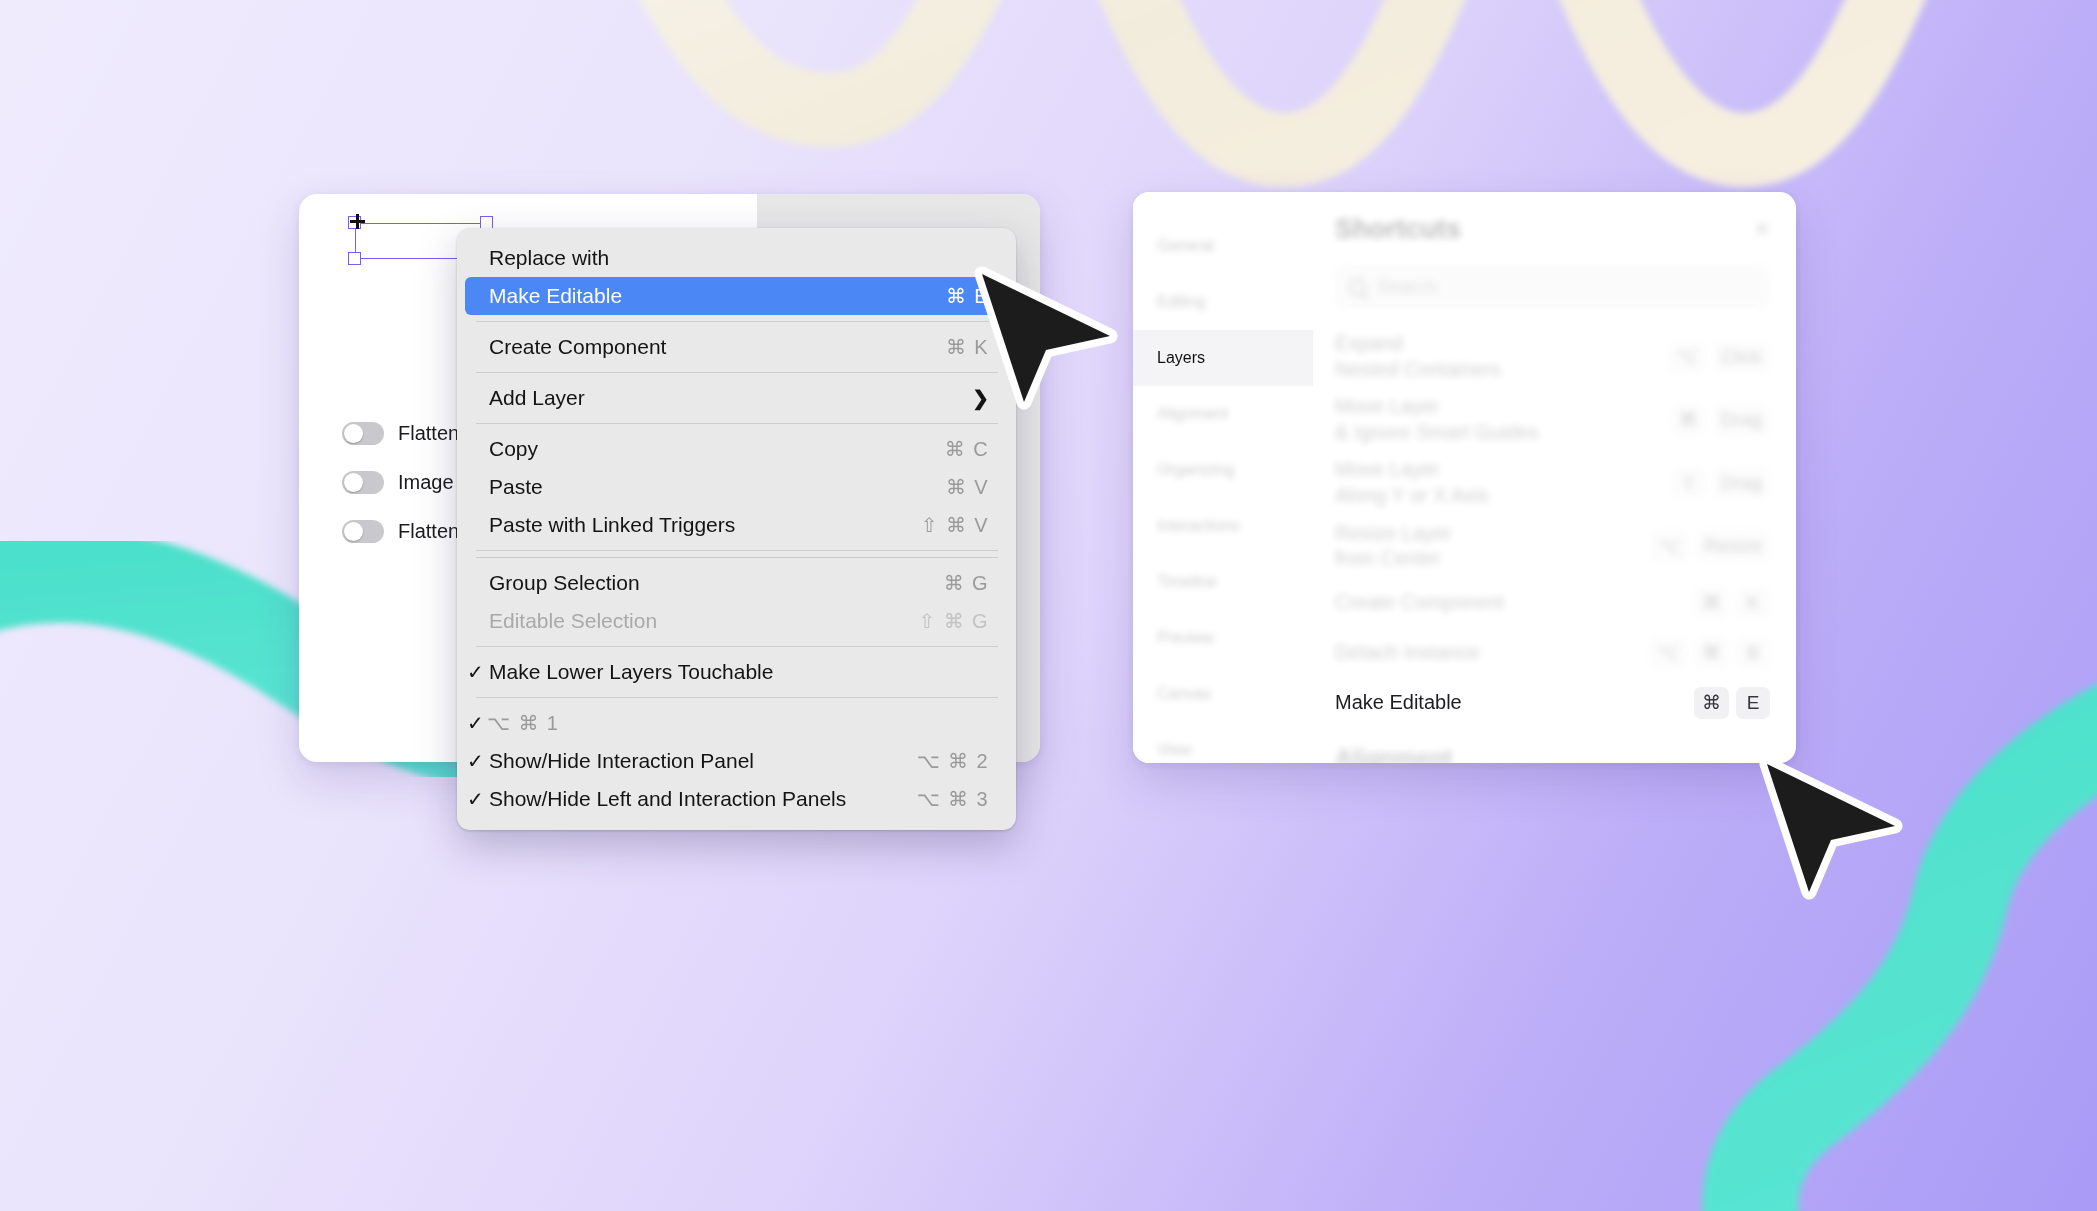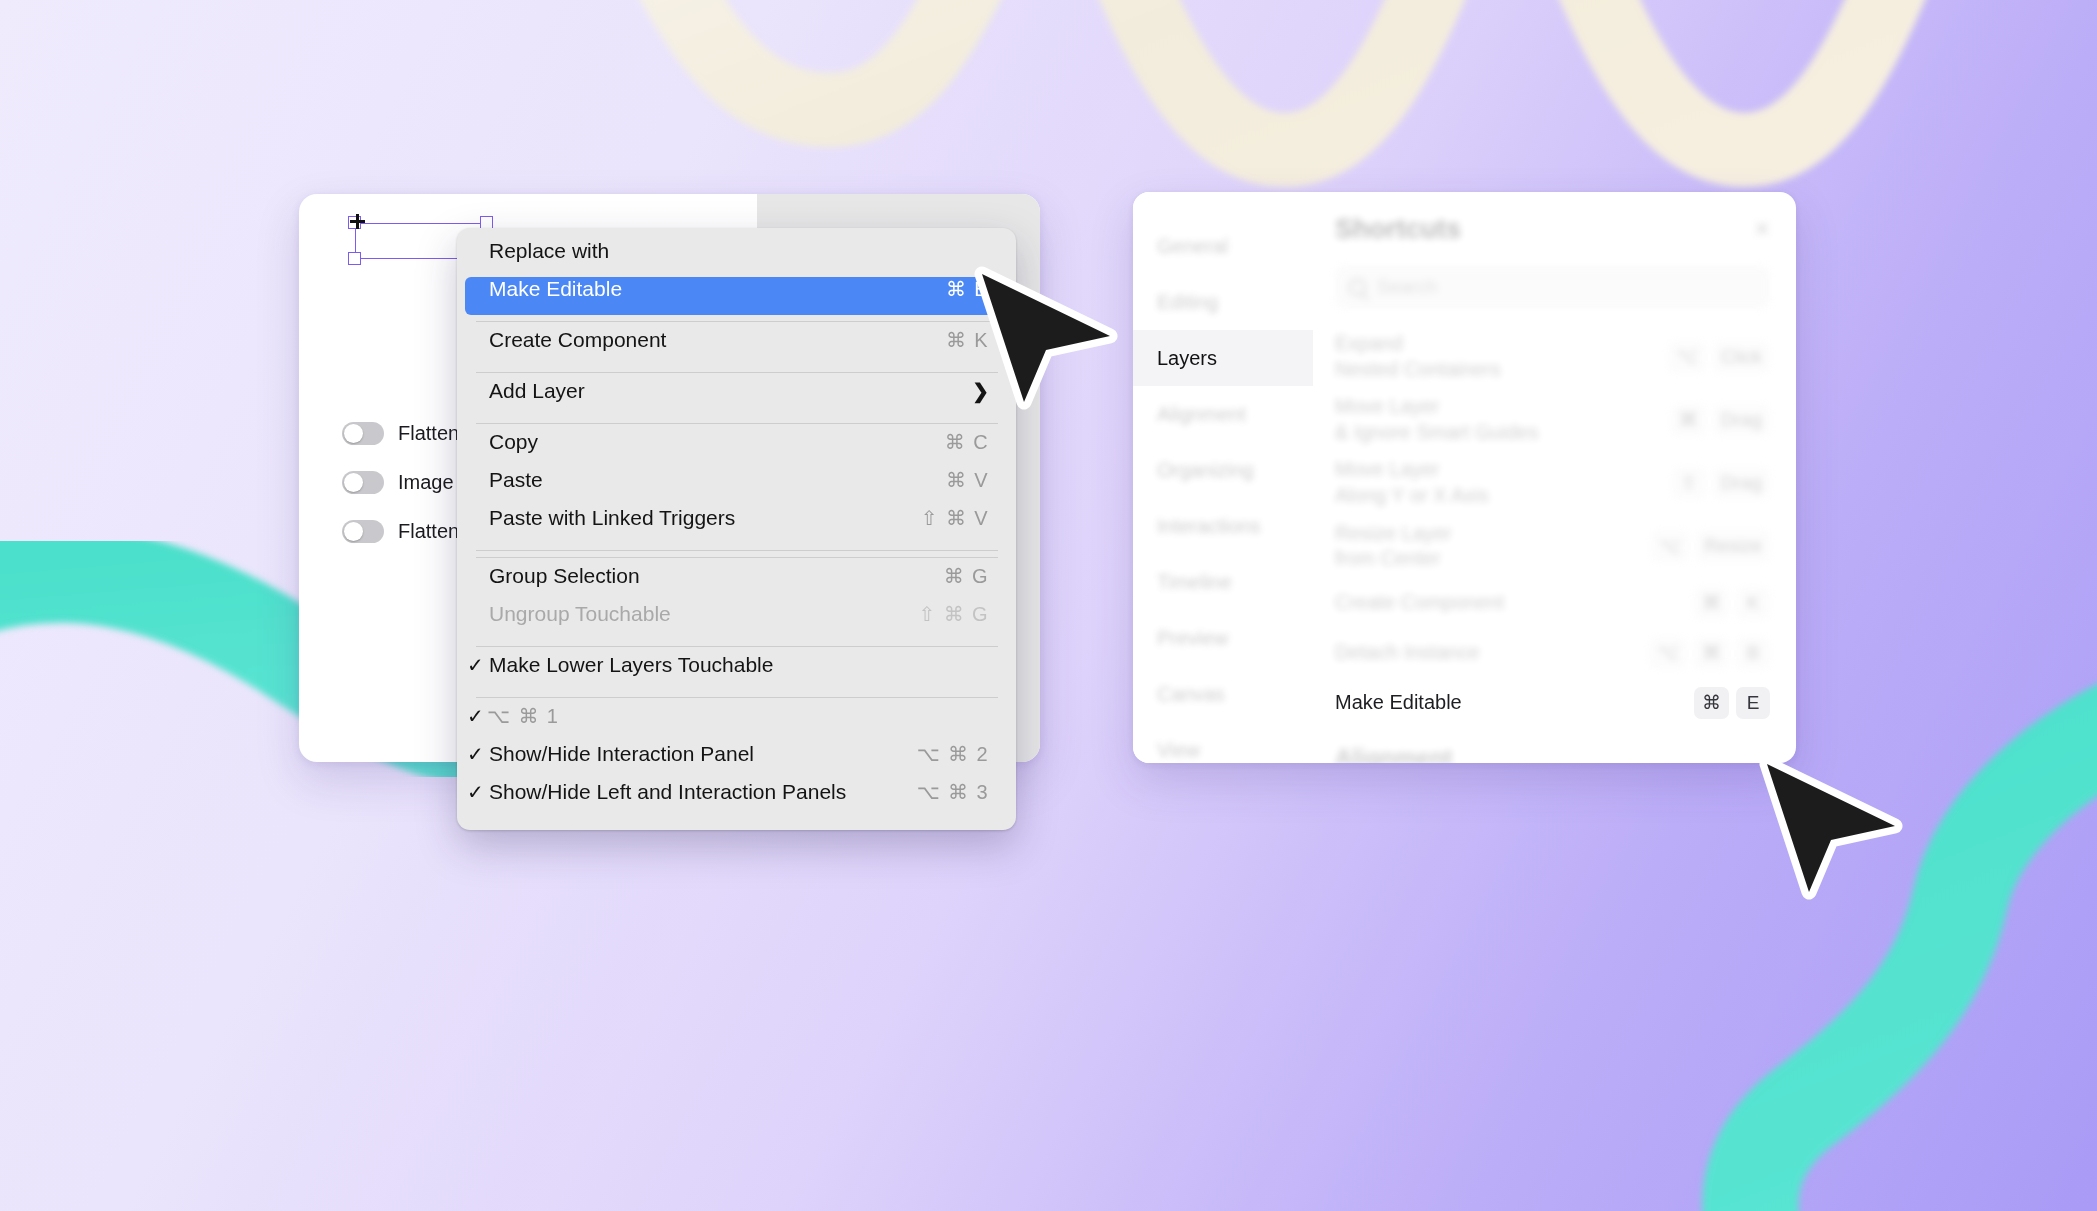--- a/index.html
+++ b/index.html
@@ -71,21 +71,21 @@
   #context-menu {
     position: absolute; left: 457px; top: 228px;
     width: 559px;
     background: #e9e9e9;
     border-radius: 13px;
     box-shadow: 0 16px 40px rgba(40,30,80,.26), 0 1px 3px rgba(0,0,0,.18);
     padding: 11px 0 12px 0;
     backdrop-filter: blur(12px);
   }
   .mi {
-    display: flex; align-items: flex-start;
+    display: flex; align-items: center;
     height: 38px;
     padding: 0 19px 0 0;
     margin: 0 8px;
     border-radius: 6px;
     font-size: 21px;
     color: #141414;
     white-space: nowrap;
   }
   .mi .check {
     width: 22px; flex: none; text-align: left;
@@ -119,21 +119,21 @@
     display: flex;
   }
   #sc-sidebar {
     width: 180px; flex: none;
     padding-top: 26px;
     background: #ffffff;
   }
   .sc-nav {
     height: 56px; display: flex; align-items: center;
     padding-left: 24px;
-    font-size: 20px; color: #5a5a62;
+    font-size: 16px; color: #5a5a62;
   }
   .sc-nav.blurred { filter: blur(3.4px); opacity: .30; }
   .sc-nav.active {
     background: #f4f4f6; color: #111114;
   }
   #sc-main {
     flex: 1; position: relative; padding: 22px 26px 0 22px;
   }
   #sc-head {
     display: flex; align-items: center; justify-content: space-between;
@@ -273,21 +273,21 @@
         </div>
         <div class="msep"></div>
         <div class="msep"></div>
         <div class="mi">
           <span class="check"></span>
           <span class="mlabel">Group Selection</span>
           <span class="mkeys">⌘ G</span>
         </div>
         <div class="mi disabled">
           <span class="check"></span>
-          <span class="mlabel">Ungroup Touchable</span>
+          <span class="mlabel">Editable Selection</span>
           <span class="mkeys">⇧ ⌘ G</span>
         </div>
         <div class="msep"></div>
         <div class="mi">
           <span class="check">✓</span>
           <span class="mlabel">Make Lower Layers Touchable</span>
         </div>
         <div class="msep"></div>
         <div class="mi">
           <span class="check">✓</span>

